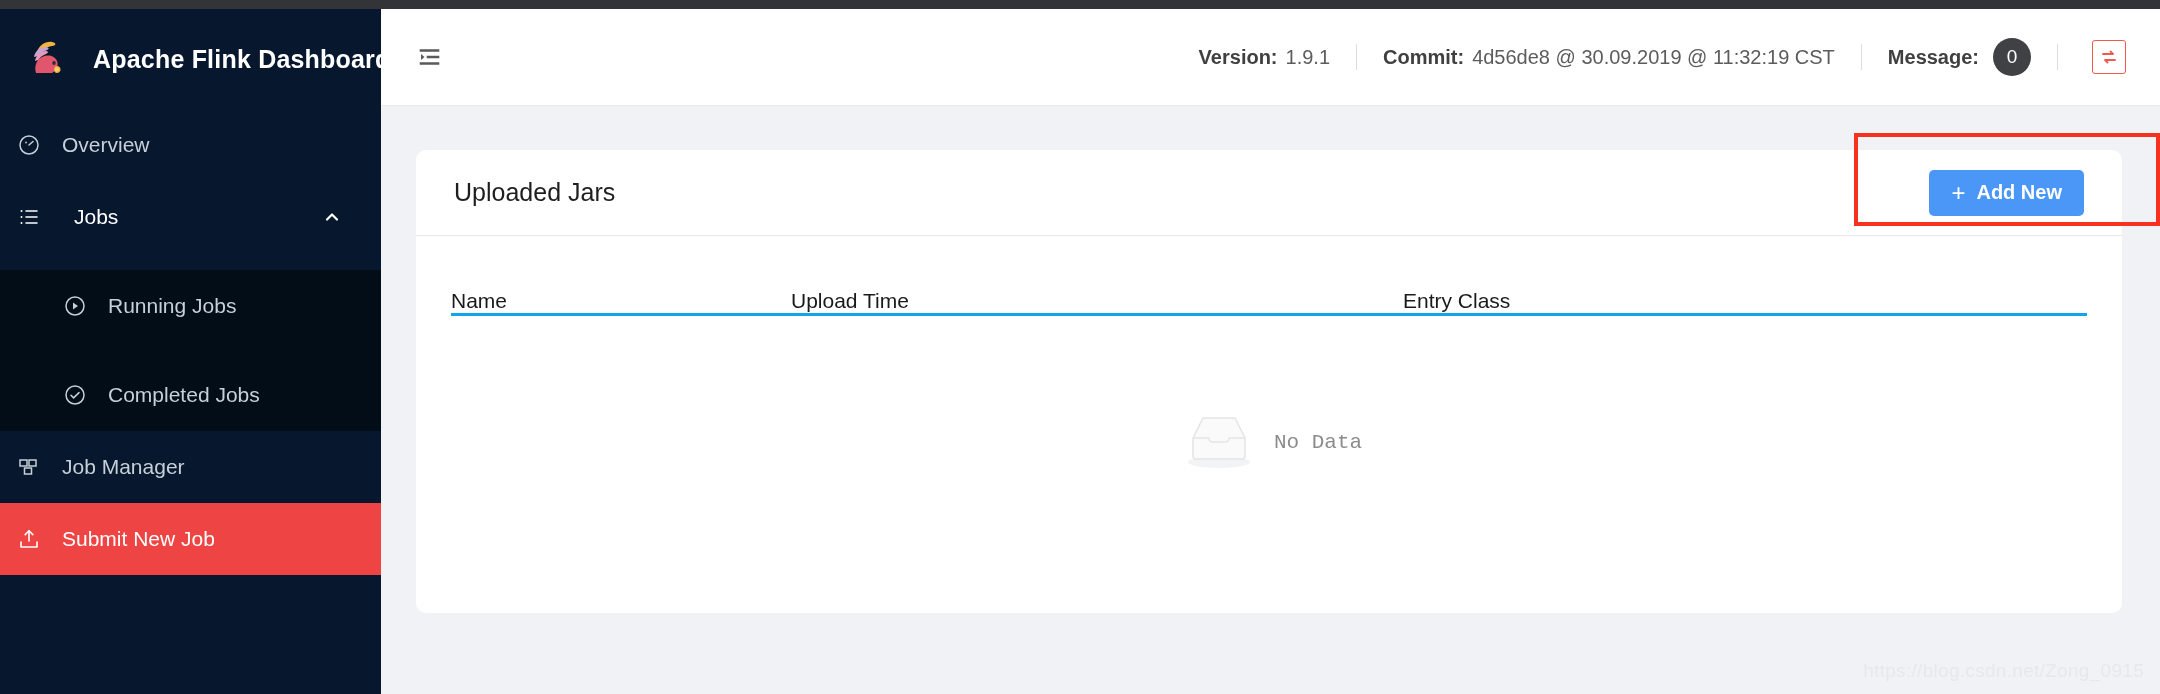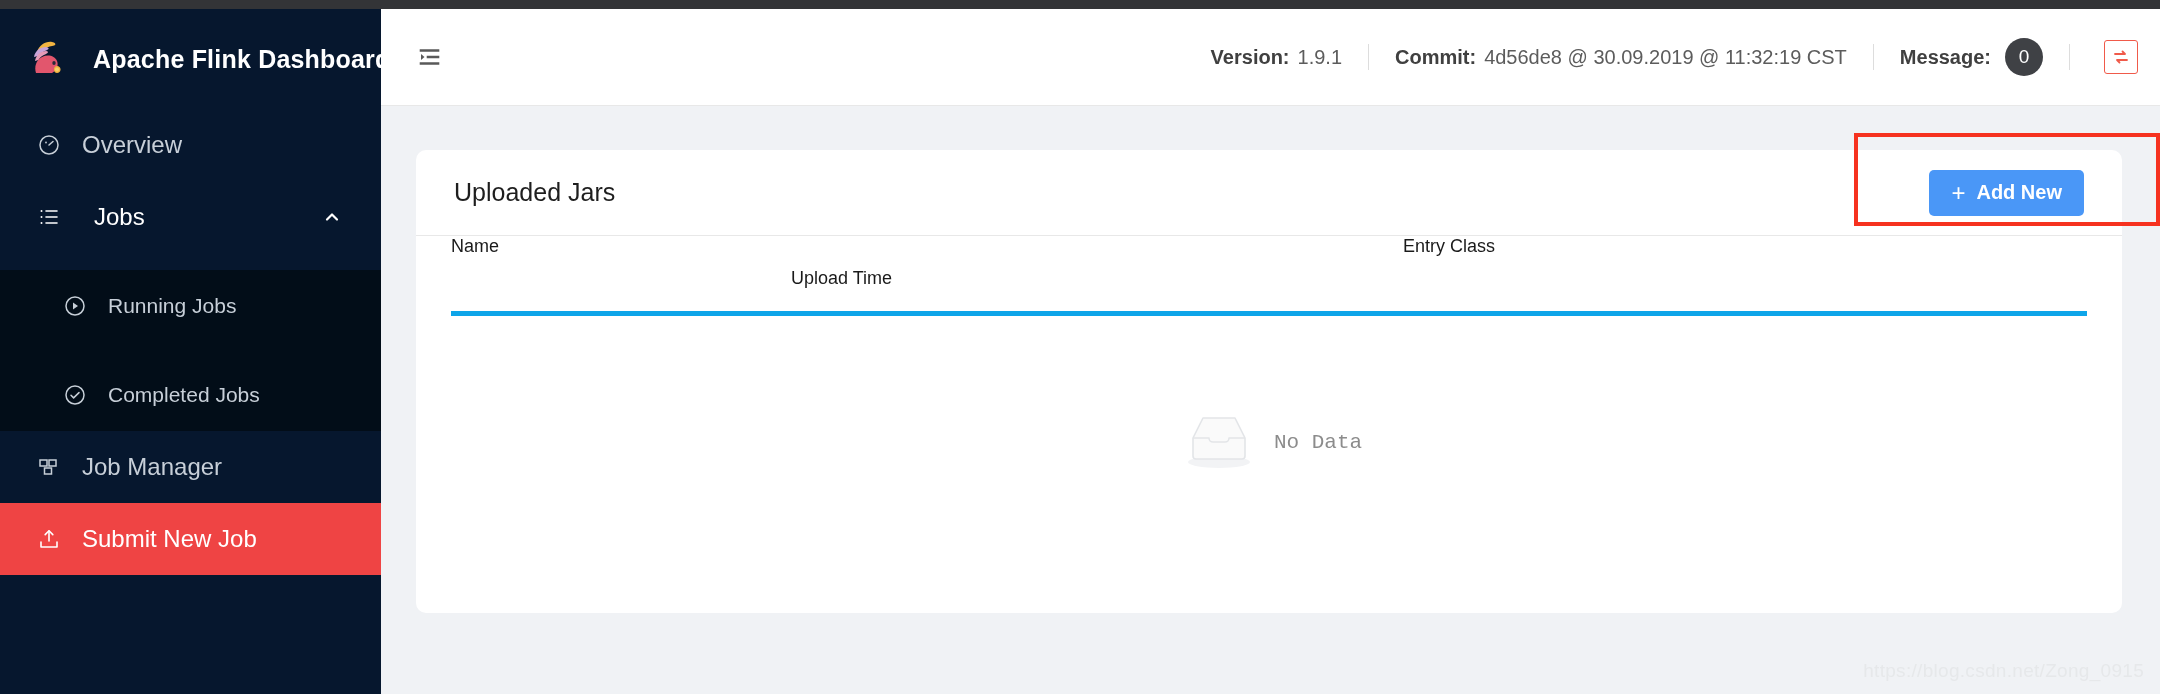--- a/index.html
+++ b/index.html
@@ -31,22 +31,22 @@
   }
   .brand-logo { width: 48px; height: 48px; flex: 0 0 48px; }
   .brand-title {
     margin-left: 20px;
     font-size: 25px; font-weight: bold; color: #ffffff;
     letter-spacing: .2px; white-space: nowrap;
   }
   .nav { width: 100%; }
   .nav-item {
     display: flex; align-items: center;
-    height: 72px; padding-left: 36px;
-    font-size: 24px; color: #c7cfd8;
+    height: 72px; padding-left: 16px;
+    font-size: 21px; color: #c7cfd8;
     position: relative; cursor: pointer;
   }
   .nav-item .ni-icon {
     width: 26px; height: 26px; flex: 0 0 26px;
     display: flex; align-items: center; justify-content: center;
     margin-right: 20px;
   }
   .nav-item.parent { color: #ffffff; gap: 12px; }
   .nav-item.active {
     background: #ef4444; color: #ffffff;
@@ -70,21 +70,21 @@
     border-bottom: 1px solid #e8e8e8;
     display: flex; align-items: center;
   }
   .fold-btn {
     width: 44px; height: 44px; margin-left: 26px;
     display: flex; align-items: center; justify-content: center;
     cursor: pointer;
   }
   .header-right {
     margin-left: auto; display: flex; align-items: center;
-    padding-right: 22px; font-size: 20px; color: #5a5a5a;
+    padding-right: 34px; font-size: 20px; color: #5a5a5a;
     white-space: nowrap;
   }
   .hr-label { font-weight: bold; color: #404040; }
   .hr-value { color: #5c5c5c; margin-left: 8px; }
   .hr-sep {
     display: inline-block; width: 1px; height: 26px;
     background: #dddddd; margin: 0 26px;
   }
   .msg-badge {
     display: inline-flex; align-items: center; justify-content: center;
@@ -123,24 +123,24 @@
     background: #4a97f7; color: #ffffff;
     border: none; border-radius: 5px;
     height: 46px; padding: 0 22px;
     font-size: 20px; font-family: "Liberation Sans", sans-serif;
     font-weight: bold; cursor: pointer;
   }
   .add-plus { font-size: 24px; font-weight: normal; line-height: 1; }
 
   .table-wrap { padding: 0 35px; }
   .thead {
-    display: flex; align-items: flex-start;
+    display: flex; align-items: flex-end;
     height: 80px;
-    border-bottom: 5px solid #0ea5e9;
-    font-size: 18px; color: #1a1a1a;
+    border-bottom: 3px solid #0ea5e9;
+    font-size: 21px; color: #1a1a1a;
   }
   .th-name { width: 340px; }
   .th-time { width: 612px; margin-top: 32px; }
   .th-entry { flex: 1; }
 
   .empty {
     height: 252px;
     display: flex; 
     align-items: center; justify-content: center;
     gap: 12px;

